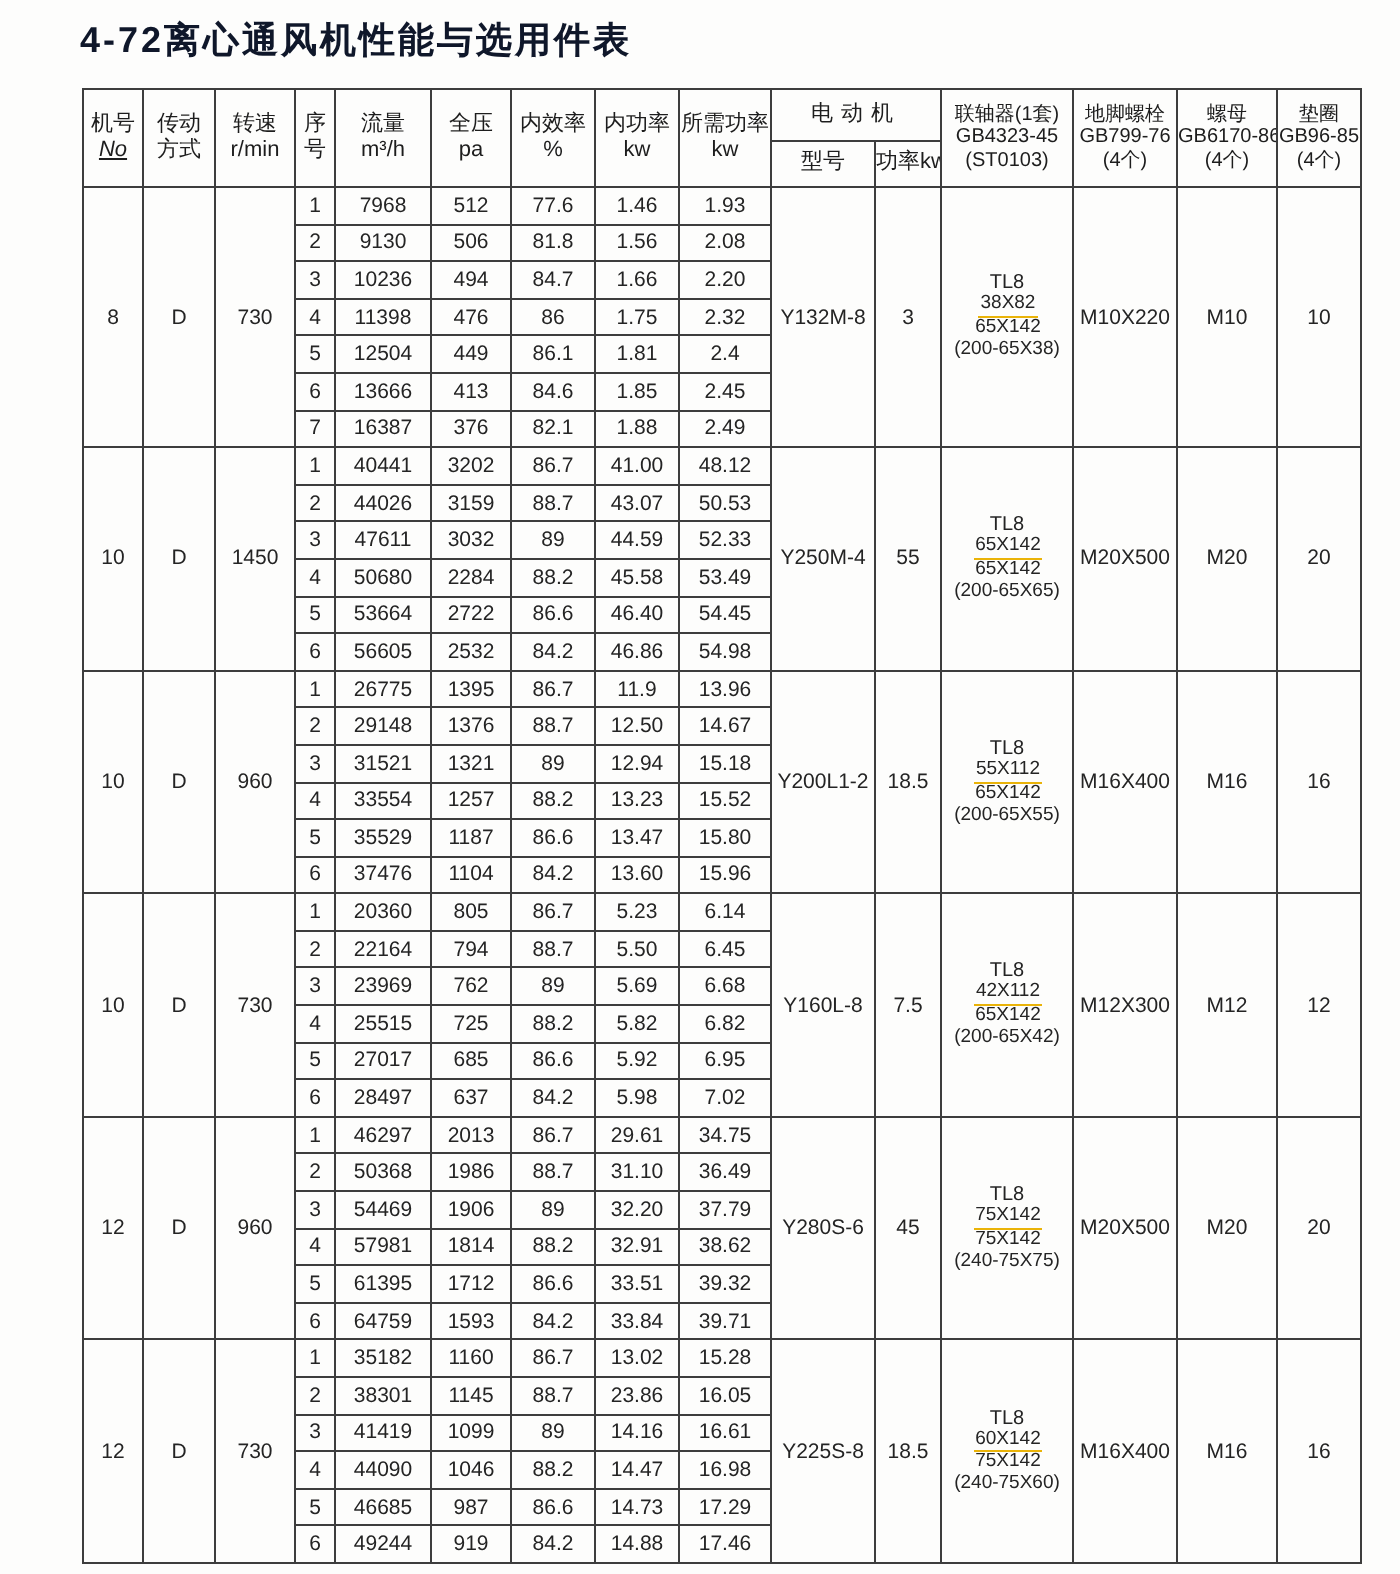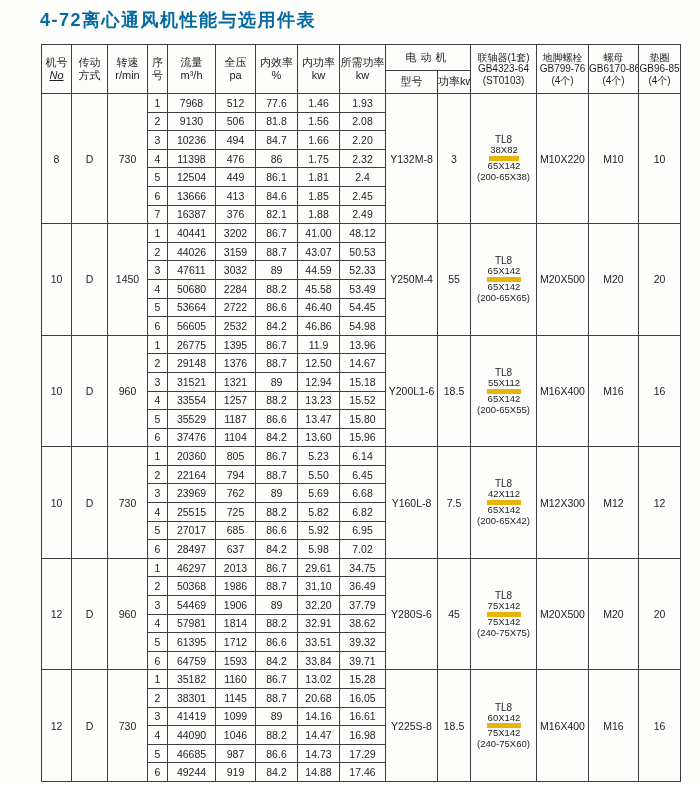--- a/index.html
+++ b/index.html
@@ -2,21 +2,21 @@
 <html><head>
 <meta charset="utf-8">
 <style>
   html,body{margin:0;padding:0;background:#fff;}
   .page{
     position:relative;width:700px;height:787px;background:#fdfdfc;
     font-family:"Liberation Sans",sans-serif;color:#222;overflow:hidden;
   }
   .title{
     margin:8px 0 12px 40px;font-size:18px;font-weight:bold;
-    letter-spacing:1.5px;color:#0369a1;
+    letter-spacing:1.5px;color:#0f172a;
   }
   table{
     border-collapse:collapse;table-layout:fixed;margin-left:41px;
     width:639px;
   }
   th,td{
     border:1px solid #3d3d3d;text-align:center;vertical-align:middle;
     padding:0;font-weight:normal;overflow:hidden;white-space:nowrap;
   }
   thead th{font-size:11px;line-height:1.2;color:#1d1d1d;}
@@ -24,21 +24,21 @@
   thead tr:last-child th{height:22px;}
   thead .small3{font-size:10px;line-height:1.15;}
   .underline{text-decoration:underline;font-style:italic;}
   .motor-span{letter-spacing:4px;}
   tbody td{height:17.6px;font-size:10.5px;color:#242424;}
   td.coupling{font-size:9.5px;line-height:1.1;white-space:nowrap;}
   .coupling-line{display:flex;align-items:center;justify-content:center;flex-direction:column;}
   .coupling-line .pref{font-size:10px;}
   .frac{display:inline-flex;flex-direction:column;align-items:center;
     font-size:9.5px;line-height:1.15;margin-left:1px;}
-  .frac .num{border-bottom:5px solid #eab308;padding:0 1px;text-align:right;}
+  .frac .num{border-bottom:1px solid #eab308;padding:0 1px;text-align:right;}
   .frac .den{padding:0 1px;}
 </style>
 </head>
 <body>
 
 <div class="page">
   <div class="title">4-72离心通风机性能与选用件表</div>
 
   <table>
     <colgroup>
@@ -94,21 +94,21 @@
         </th>
         <th rowspan="2">
           <span>所需功率</span><br>
           <span>kw</span>
         </th>
         <th colspan="2">
           <span class="motor-span">电动机</span>
         </th>
         <th rowspan="2" class="small3">
           <span>联轴器(1套)</span><br>
-          <span>GB4323-64</span><br>
+          <span>GB4323-45</span><br>
           <span>(ST0103)</span>
         </th>
         <th rowspan="2" class="small3">
           <span>地脚螺栓</span><br>
           <span>GB799-76</span><br>
           <span>(4个)</span>
         </th>
         <th rowspan="2" class="small3">
           <span>螺母</span><br>
           <span>GB6170-86</span><br>
@@ -269,21 +269,21 @@
         <tr>
           <td rowspan="6">10</td>
           <td rowspan="6">D</td>
           <td rowspan="6">960</td>
           <td>1</td>
           <td>26775</td>
           <td>1395</td>
           <td>86.7</td>
           <td>11.9</td>
           <td>13.96</td>
-          <td rowspan="6">Y200L1-6</td>
+          <td rowspan="6">Y200L1-2</td>
           <td rowspan="6">18.5</td>
           <td rowspan="6" class="coupling">
             <div class="coupling-line">
               <span class="pref">TL8</span>
               <span class="frac">
                 <span class="num">55X112</span>
                 <span class="den">65X142</span>
               </span>
             </div>
             <div>(200-65X55)</div>
@@ -488,21 +488,21 @@
           </td>
           <td rowspan="6">M16X400</td>
           <td rowspan="6">M16</td>
           <td rowspan="6">16</td>
         </tr>
         <tr>
           <td>2</td>
           <td>38301</td>
           <td>1145</td>
           <td>88.7</td>
-          <td>20.68</td>
+          <td>23.86</td>
           <td>16.05</td>
         </tr>
         <tr>
           <td>3</td>
           <td>41419</td>
           <td>1099</td>
           <td>89</td>
           <td>14.16</td>
           <td>16.61</td>
         </tr>

